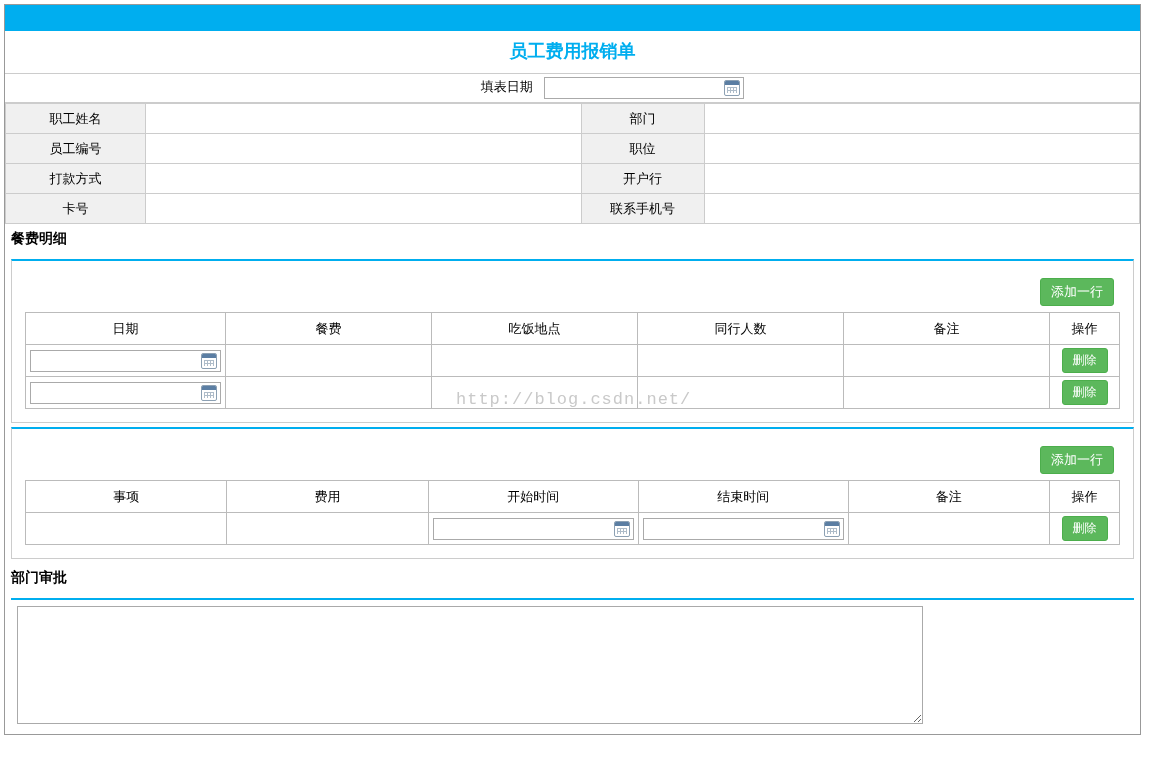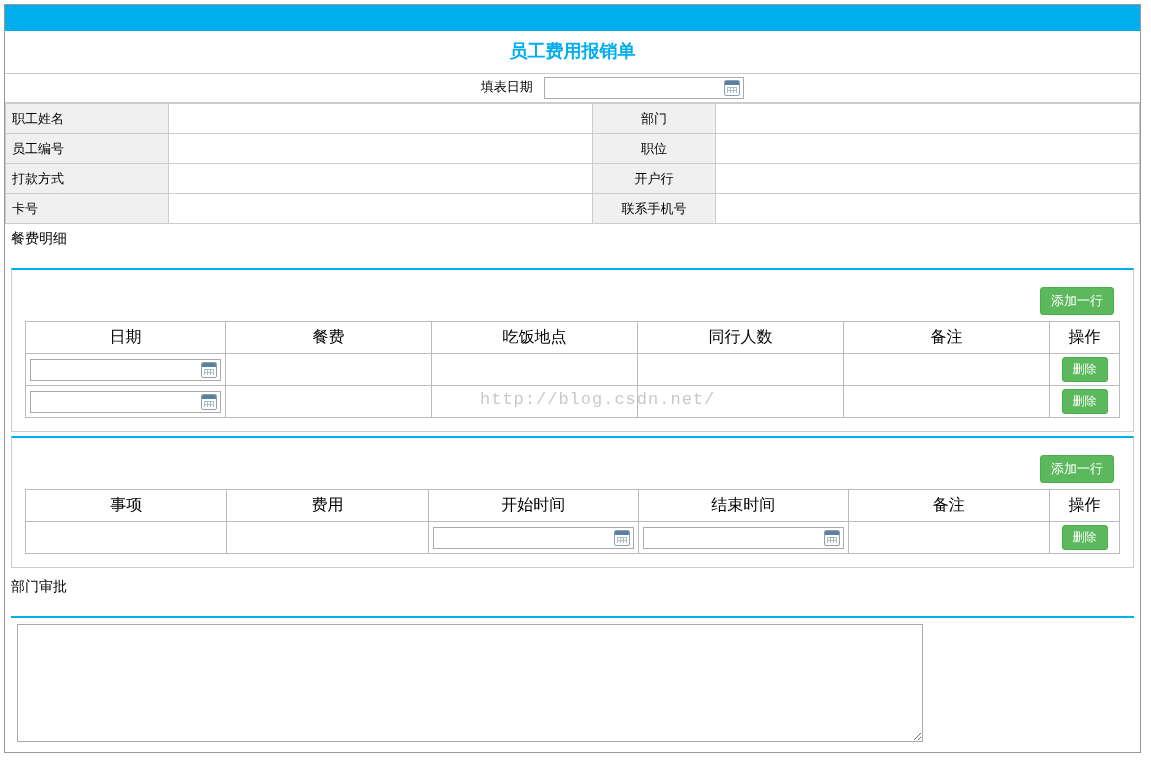--- a/index.html
+++ b/index.html
@@ -89,33 +89,33 @@
     width: 100%;
     border-collapse: collapse;
   }
   table.info td {
     border: 1px solid #ccc;
     height: 30px;
     padding: 2px 6px;
   }
   td.lbl {
     background: #f0f0f0;
-    text-align: left;
-    width: 163px;
+    text-align: center;
+    width: 140px;
   }
   td.lbl2 {
     background: #f0f0f0;
     text-align: center;
     width: 123px;
   }
   td.val { background: #fff; }
 
   .section-title {
-    font-weight: normal;
-    padding: 6px 6px 20px 6px;
+    font-weight: bold;
+    padding: 6px 6px 11px 6px;
     font-size: 14px;
   }
 
   .panel {
     margin: 0 6px 4px 6px;
     border: 1px solid #ccc;
     border-top: 2px solid #00aeef;
     padding: 13px;
   }
   .panel-add {
@@ -139,42 +139,42 @@
     border-collapse: collapse;
     table-layout: fixed;
   }
   table.grid th, table.grid td {
     border: 1px solid #bbb;
     height: 32px;
     text-align: center;
     font-weight: normal;
     padding: 2px 4px;
   }
-  table.grid th { background: #fff; font-size: 16px; }
+  table.grid th { background: #fff; font-size: 13px; }
   col.op { width: 70px; }
 
   .panel-approve {
     margin: 0 6px 4px 6px;
     border-top: 2px solid #00aeef;
     padding: 6px;
   }
   textarea.approve {
     width: 906px;
     height: 118px;
     border: 1px solid #aaa;
     resize: both;
     font-family: inherit;
     font-size: 13px;
     padding: 4px;
     display: block;
   }
 
   .watermark {
     position: absolute;
-    left: 480px;
+    left: 456px;
     top: 390px;
     color: #c9c9c9;
     font-family: "Courier New", monospace;
     font-size: 17px;
     letter-spacing: 1px;
     pointer-events: none;
     user-select: none;
   }
 </style>
 </head>

